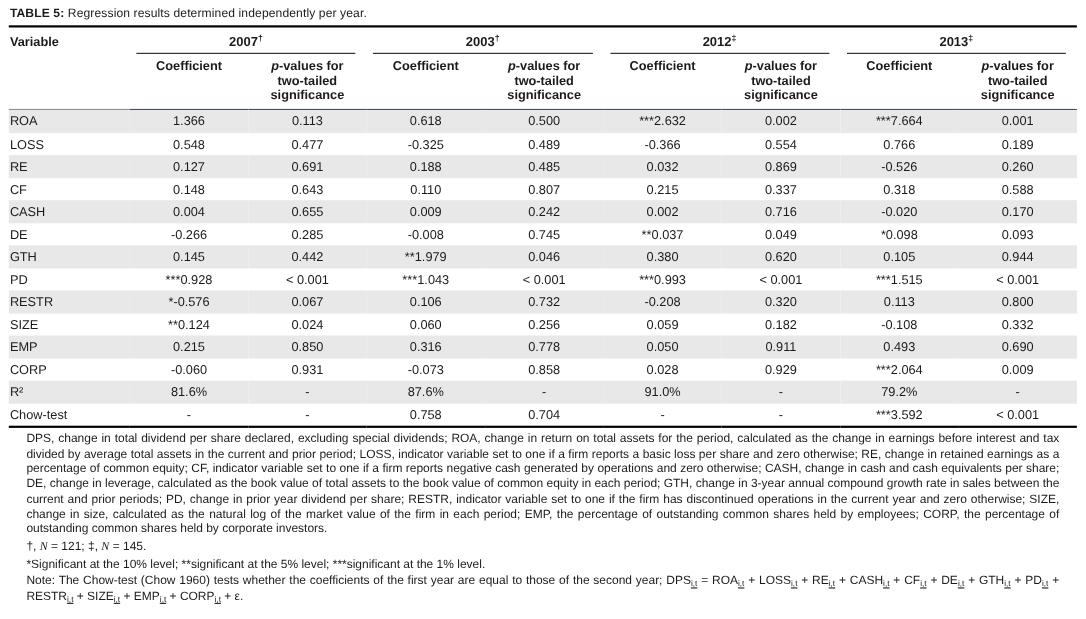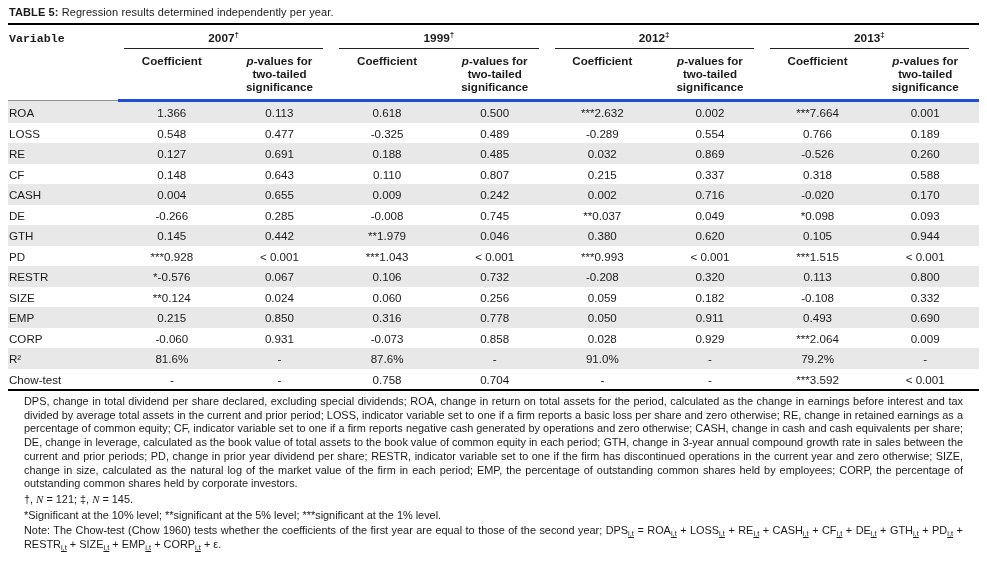--- a/index.html
+++ b/index.html
@@ -19,34 +19,33 @@
   .title .b { font-weight: bold; }
 
   table.reg { width: 100%; border-collapse: collapse; table-layout: fixed; }
   col.c-var { width: 110px; }
 
   thead th { font-weight: bold; font-size: 11.6px; padding: 0; }
   th.var-h {
     text-align: left; vertical-align: top;
     padding: 7px 0 0 1px;
     border-bottom: 1px solid #8f8f8f;
-    font-family: Liberation Mono, monospace;
   }
   .yg {
     margin: 5px 10px 0 6px;
     padding: 1px 0 3px;
     border-bottom: 1.4px solid #222;
     text-align: center; font-size: 11.8px;
   }
   .yg sup { font-size: 8px; line-height: 0; }
 
   tr.subhead th {
     text-align: center; vertical-align: top;
     padding: 5px 2px 6px; line-height: 13px;
-    border-bottom: 3px solid #1d4ed8;
+    border-bottom: 1px solid #1d4ed8;
   }
   .wrapbox { display: inline-block; max-width: 88px; }
   .ital { font-style: italic; }
 
   tbody td {
     font-size: 11.6px; text-align: center;
     padding: 4px 2px 3px; line-height: 13.5px;
   }
   tbody td.var { text-align: left; padding-left: 1px; }
   tbody tr:nth-child(odd) { background: #e8e8e8; }
@@ -81,21 +80,21 @@
         <col>
         <col>
     </colgroup>
     <thead>
       <tr>
         <th class="var-h" rowspan="2">Variable</th>
         <th colspan="2">
           <div class="yg"><span>2007</span><sup>†</sup></div>
         </th>
         <th colspan="2">
-          <div class="yg"><span>1999</span><sup>†</sup></div>
+          <div class="yg"><span>2003</span><sup>†</sup></div>
         </th>
         <th colspan="2">
           <div class="yg"><span>2012</span><sup>‡</sup></div>
         </th>
         <th colspan="2">
           <div class="yg"><span>2013</span><sup>‡</sup></div>
         </th>
       </tr>
       <tr class="subhead">
         <th>Coefficient</th>
@@ -119,21 +118,21 @@
           <td>0.002</td>
           <td>***7.664</td>
           <td>0.001</td>
         </tr>
         <tr>
           <td class="var">LOSS</td>
           <td>0.548</td>
           <td>0.477</td>
           <td>-0.325</td>
           <td>0.489</td>
-          <td>-0.289</td>
+          <td>-0.366</td>
           <td>0.554</td>
           <td>0.766</td>
           <td>0.189</td>
         </tr>
         <tr>
           <td class="var">RE</td>
           <td>0.127</td>
           <td>0.691</td>
           <td>0.188</td>
           <td>0.485</td>

